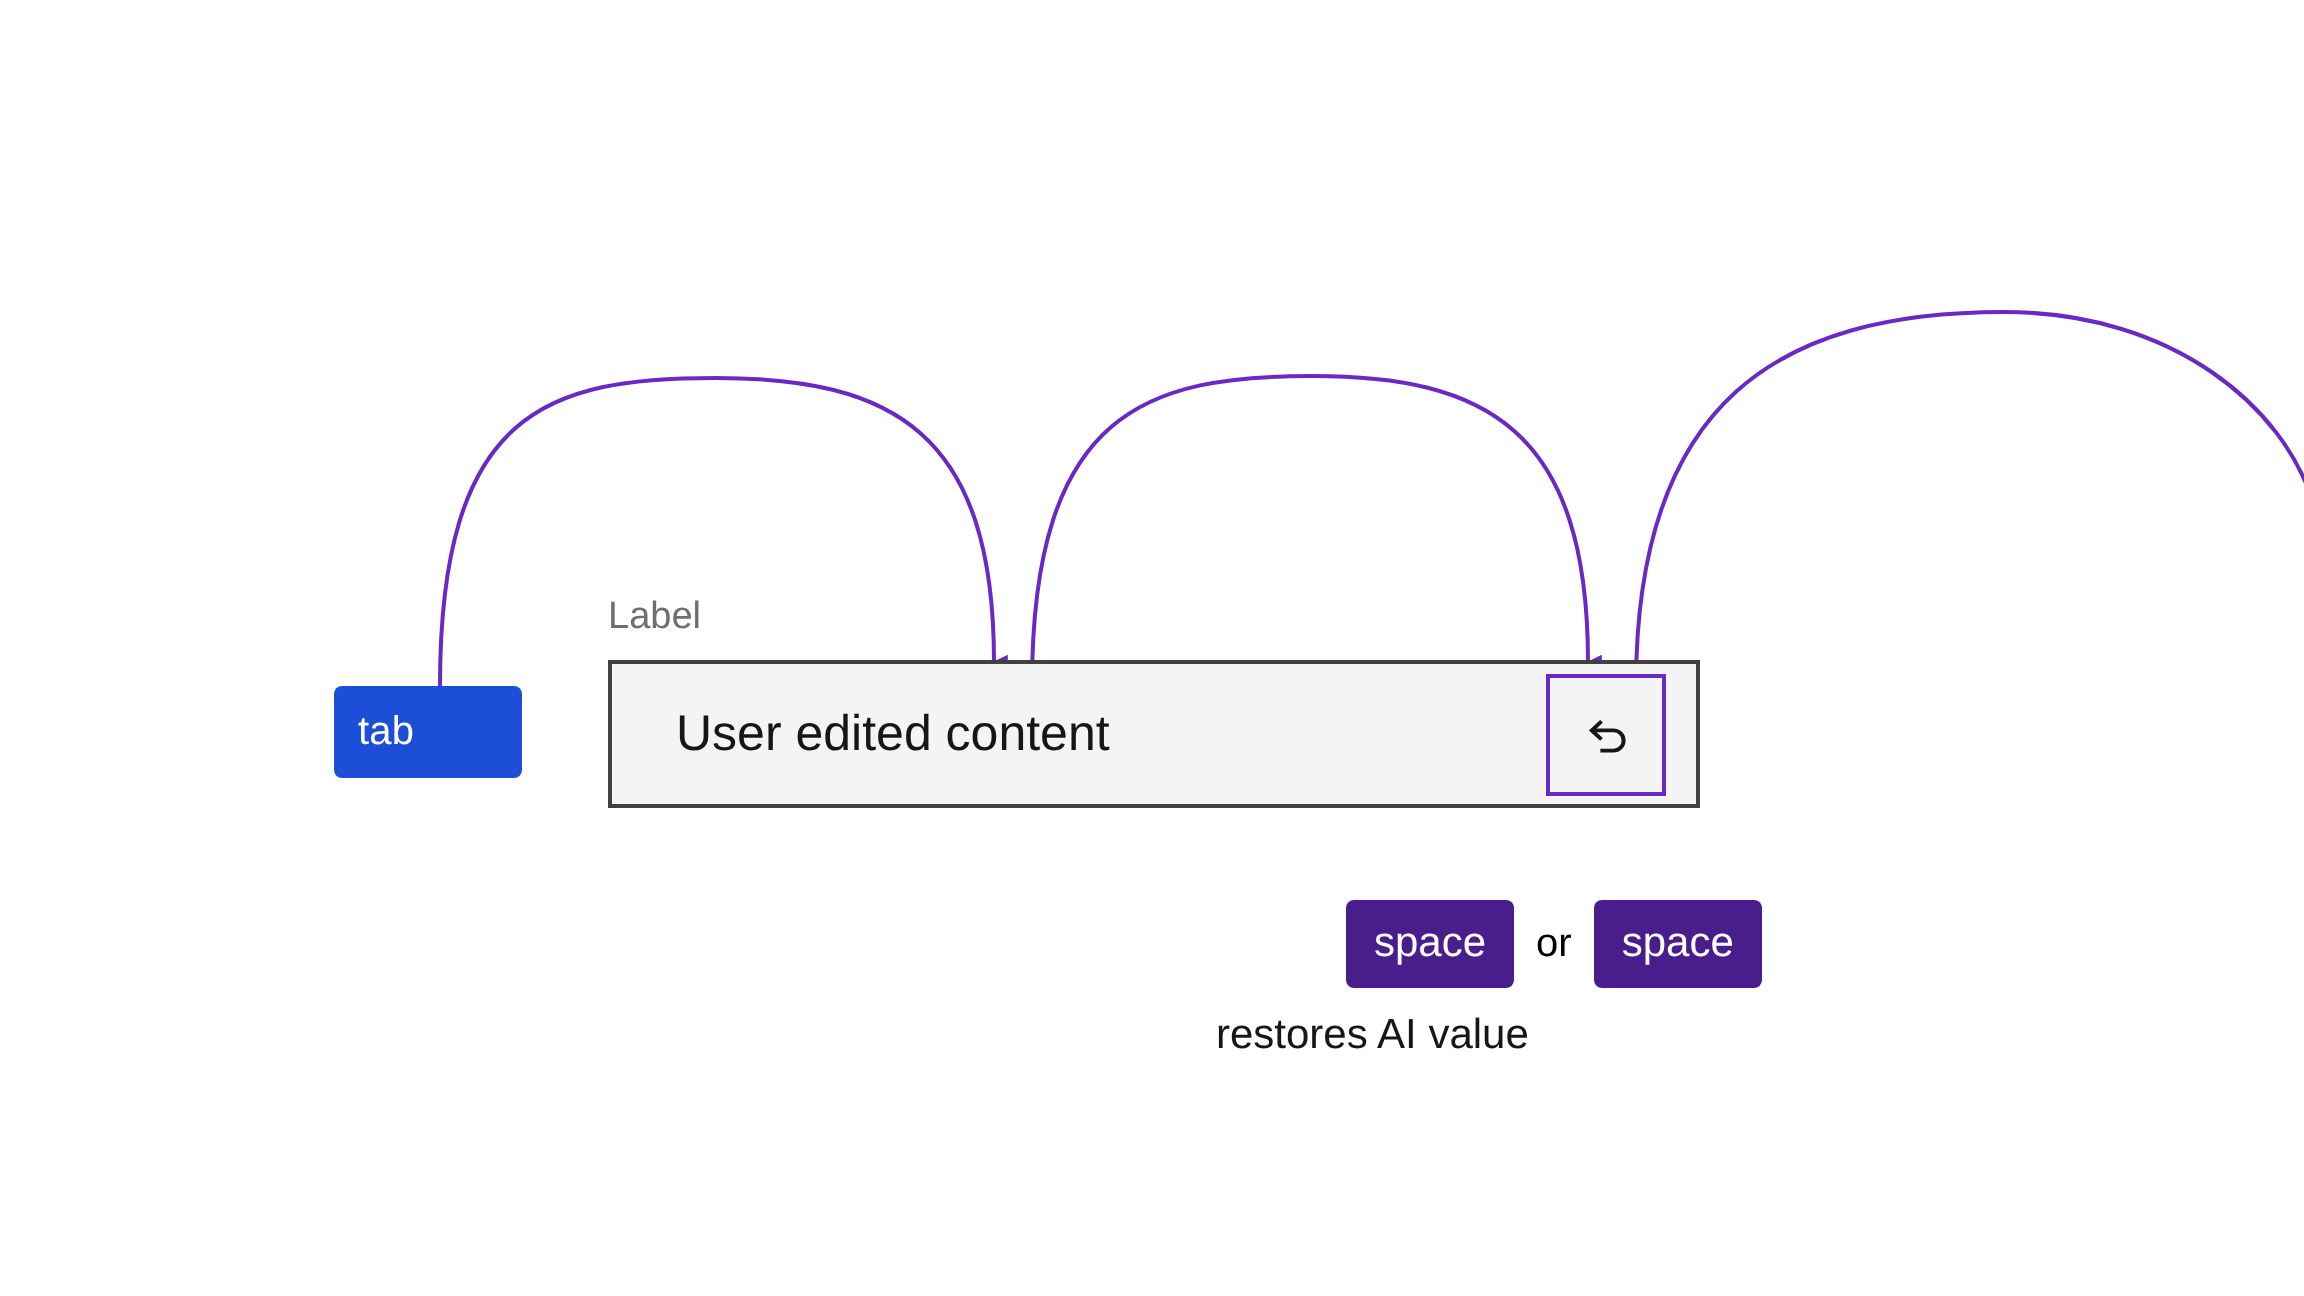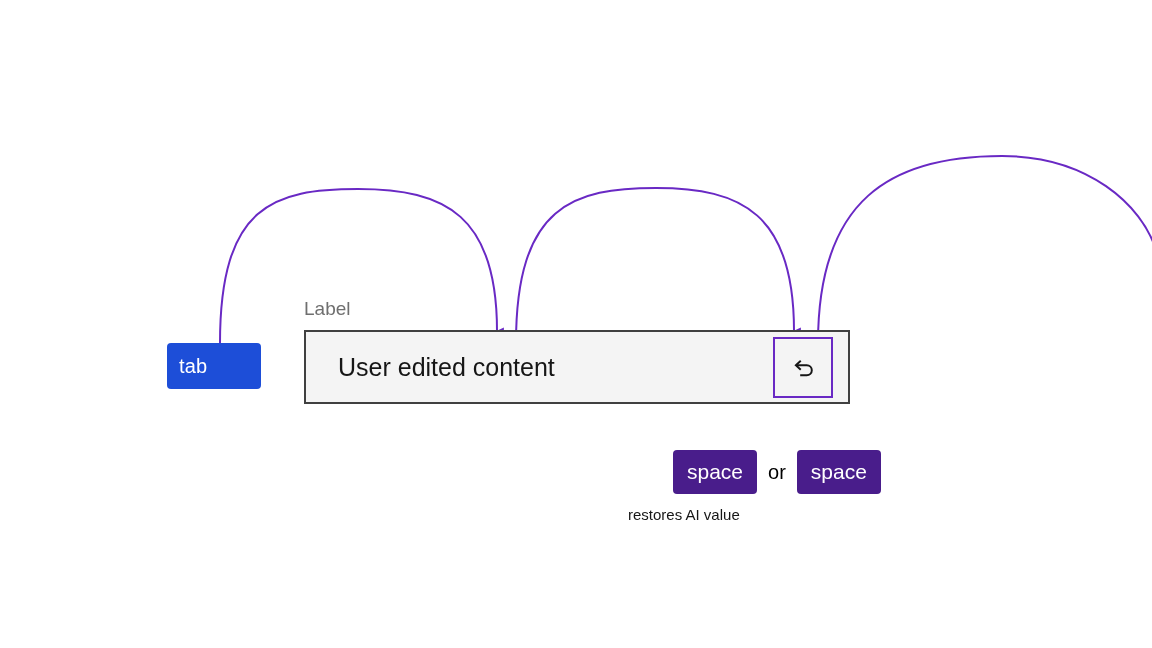--- a/index.html
+++ b/index.html
@@ -136,23 +136,23 @@
 
   #or-text {
     color: #000000;
     font-size: 20px;
     padding: 0 11px;
     font-family: "Liberation Sans", sans-serif;
   }
 
   #restores-caption {
     position: absolute;
-    left: 628px;
+    left: 608px;
     top: 506px;
-    font-size: 15px;
+    font-size: 21px;
     color: #161616;
     font-family: "Liberation Sans", sans-serif;
     white-space: nowrap;
   }
 </style>
 </head>
 <body>
 
 <div id="stage">
 

